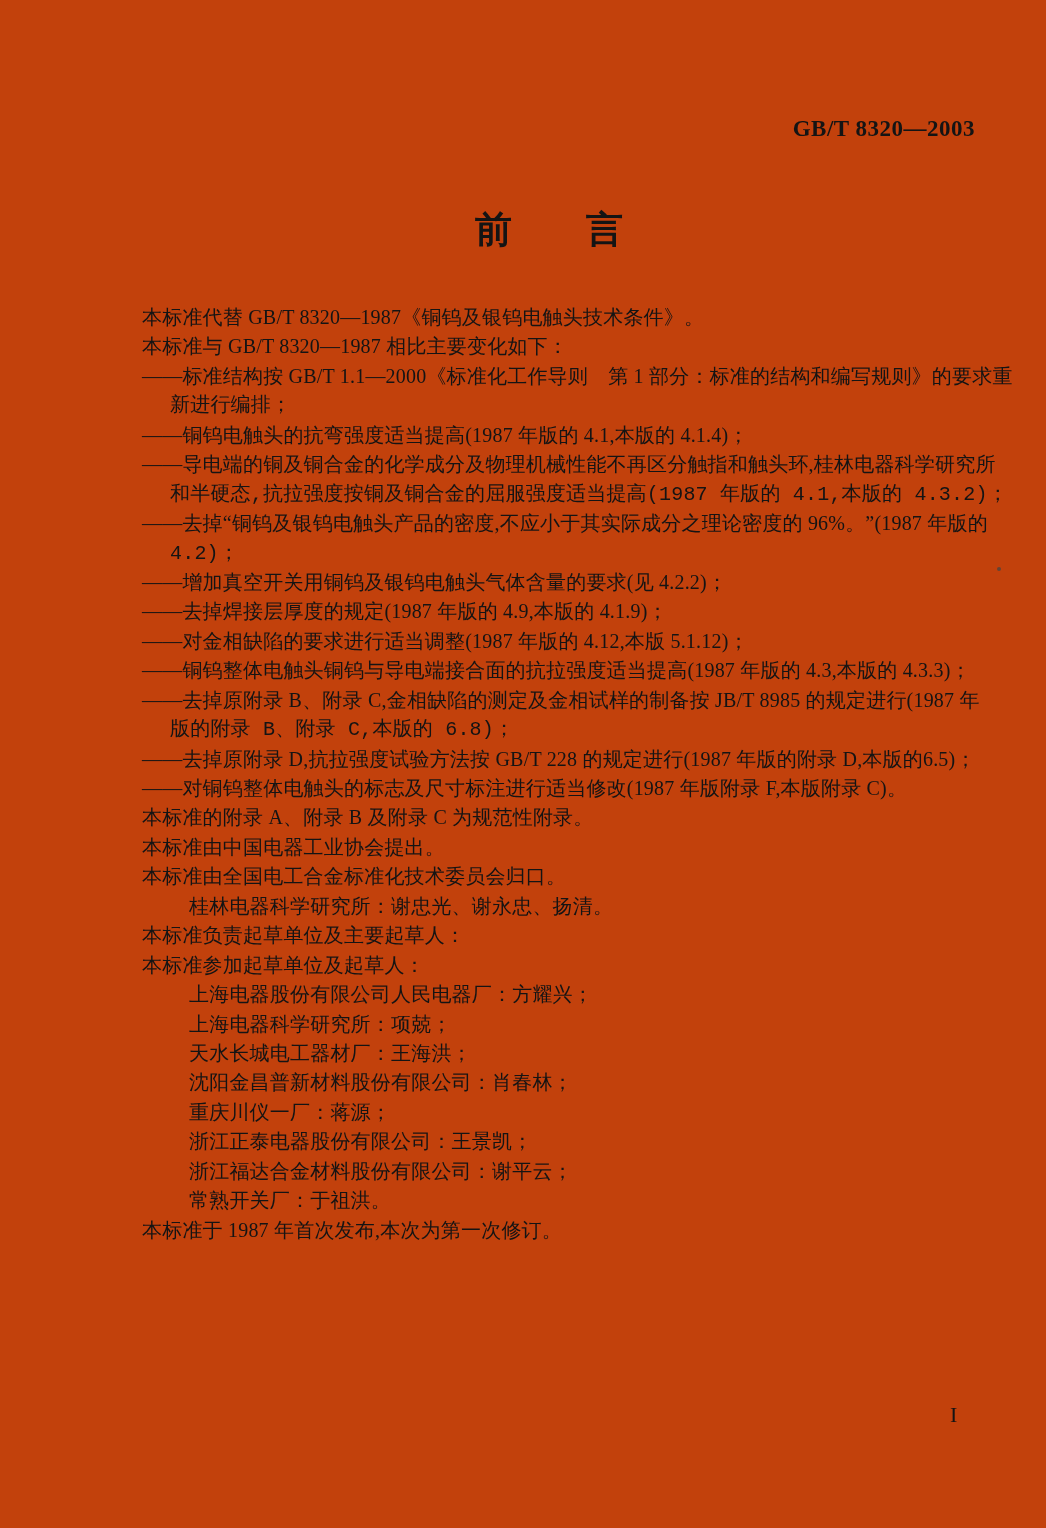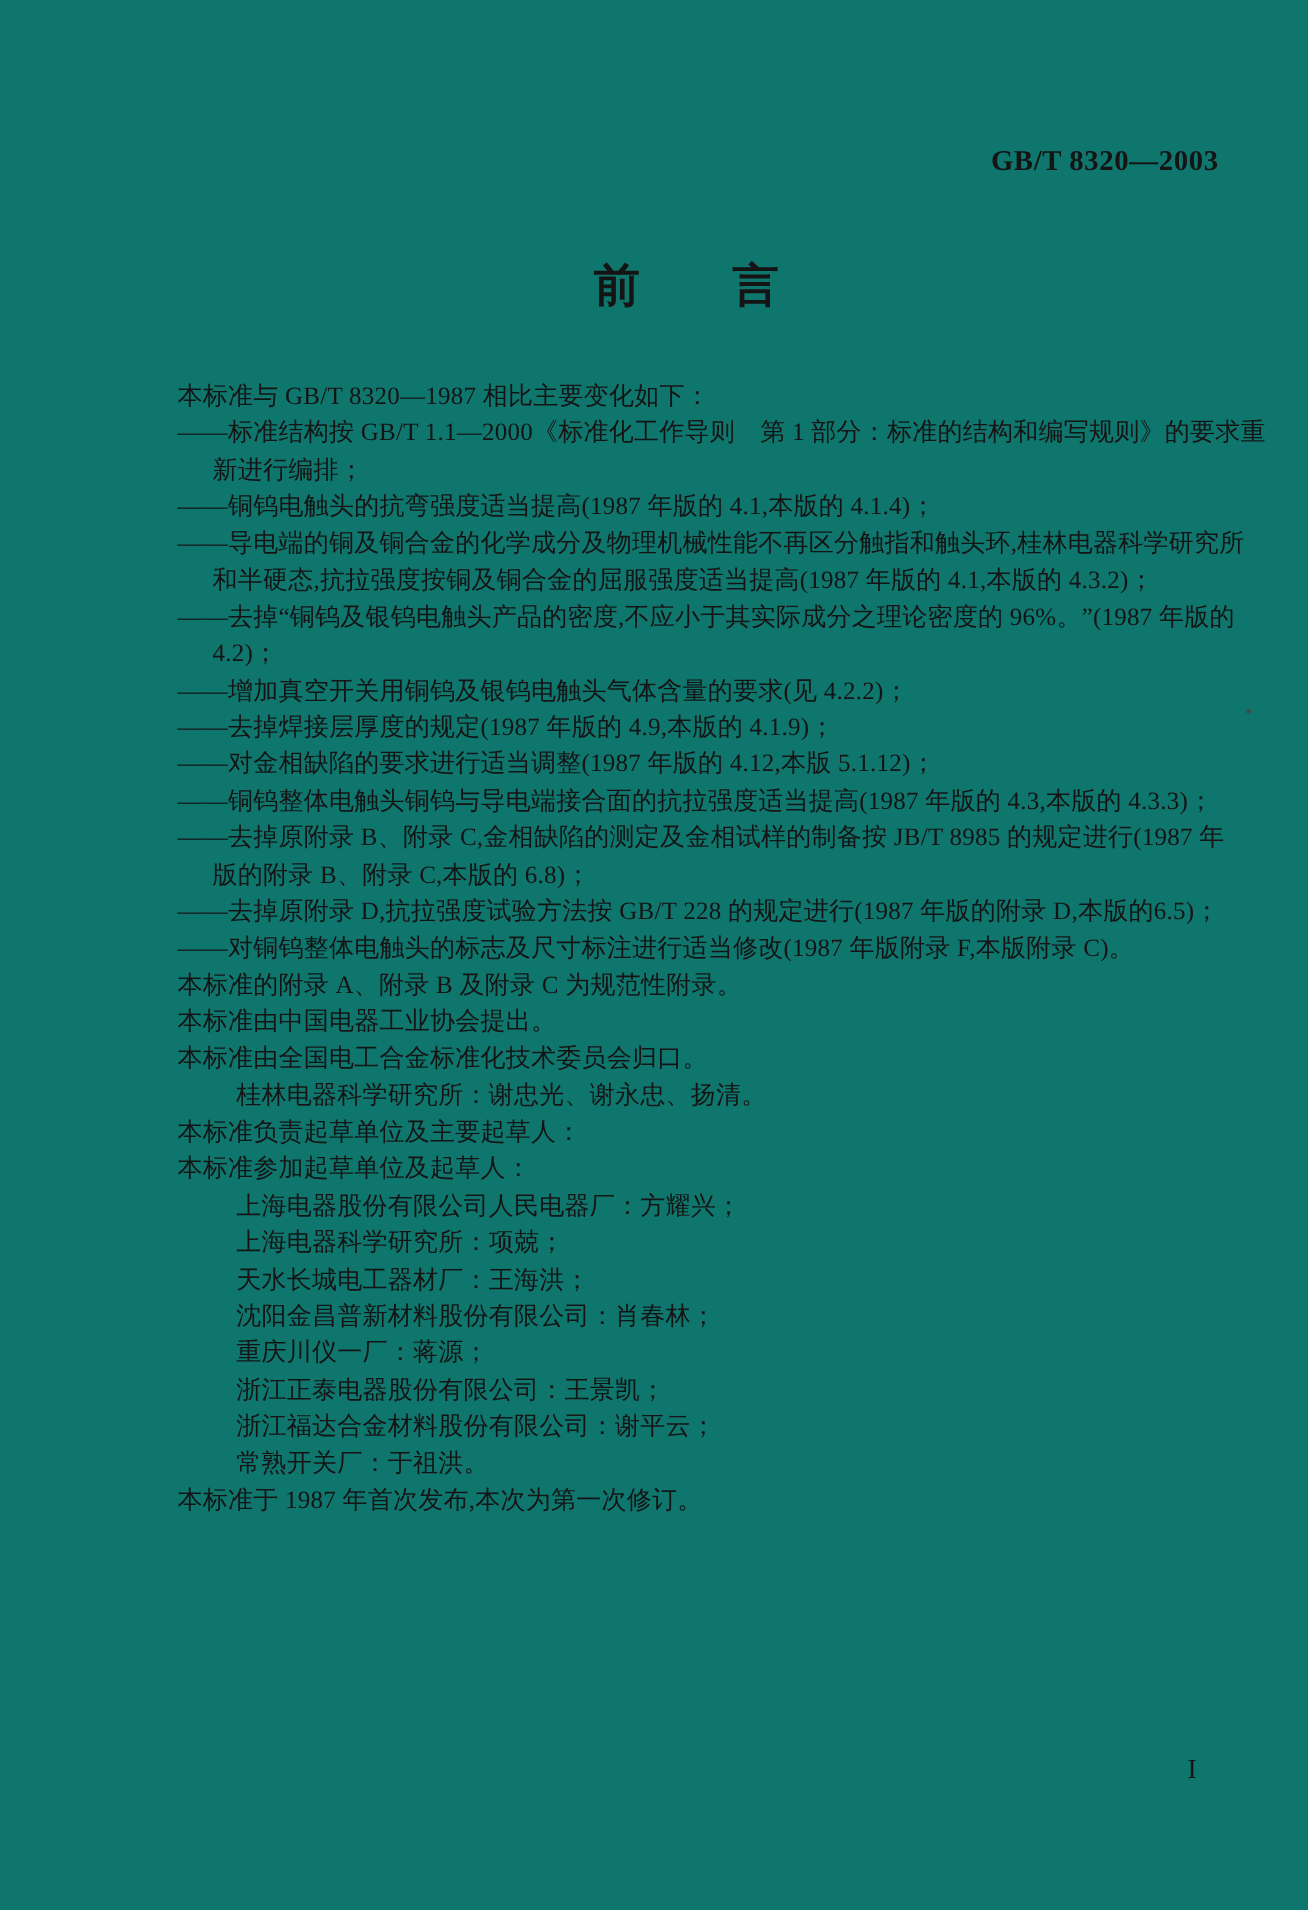--- a/index.html
+++ b/index.html
@@ -5,21 +5,21 @@
   html,body{margin:0;padding:0;}
   body{
     background:#e9e9e9;
     font-family:"Liberation Serif","DejaVu Serif",serif;
   }
   .page{
     position:relative;
     width:1046px;
     height:1528px;
     margin:0 auto;
-    background:#0f766e;
+    background:#c2410c;
     color:#141414;
     overflow:hidden;
   }
   .header-code{
     position:absolute;
     top:116px;
     right:71px;
     font-size:23px;
     font-weight:bold;
     letter-spacing:0.5px;
@@ -44,21 +44,21 @@
   }
   .line{
     height:29.45px;
     line-height:29.45px;
     font-size:20px;
     font-weight:500;
     letter-spacing:0.2px;
     white-space:nowrap;
   }
   .ind0{padding-left:0;}
-  .ind1{padding-left:28px;}
+  .ind1{padding-left:28px;font-family:Liberation Mono, monospace;}
   .ind2{padding-left:47px;}
   .page-number{
     position:absolute;
     top:1402px;
     left:950px;
     font-size:22px;
     font-weight:500;
   }
   .scan-dot{
     position:absolute;
@@ -74,20 +74,21 @@
 </head>
 <body>
 
 <div class="page">
 
   <div class="header-code">GB/T 8320—2003</div>
 
   <h1 class="doc-title">前　　言</h1>
 
   <div class="body-block">
+      <div class="line ind0">本标准代替 GB/T 8320—1987《铜钨及银钨电触头技术条件》。</div>
       <div class="line ind0">本标准与 GB/T 8320—1987 相比主要变化如下：</div>
       <div class="line ind0">——标准结构按 GB/T 1.1—2000《标准化工作导则　第 1 部分：标准的结构和编写规则》的要求重</div>
       <div class="line ind1">新进行编排；</div>
       <div class="line ind0">——铜钨电触头的抗弯强度适当提高(1987 年版的 4.1,本版的 4.1.4)；</div>
       <div class="line ind0">——导电端的铜及铜合金的化学成分及物理机械性能不再区分触指和触头环,桂林电器科学研究所</div>
       <div class="line ind1">和半硬态,抗拉强度按铜及铜合金的屈服强度适当提高(1987 年版的 4.1,本版的 4.3.2)；</div>
       <div class="line ind0">——去掉“铜钨及银钨电触头产品的密度,不应小于其实际成分之理论密度的 96%。”(1987 年版的</div>
       <div class="line ind1">4.2)；</div>
       <div class="line ind0">——增加真空开关用铜钨及银钨电触头气体含量的要求(见 4.2.2)；</div>
       <div class="line ind0">——去掉焊接层厚度的规定(1987 年版的 4.9,本版的 4.1.9)；</div>

